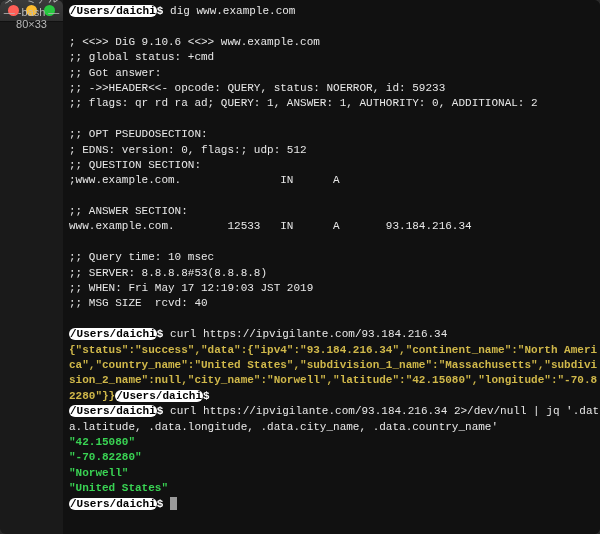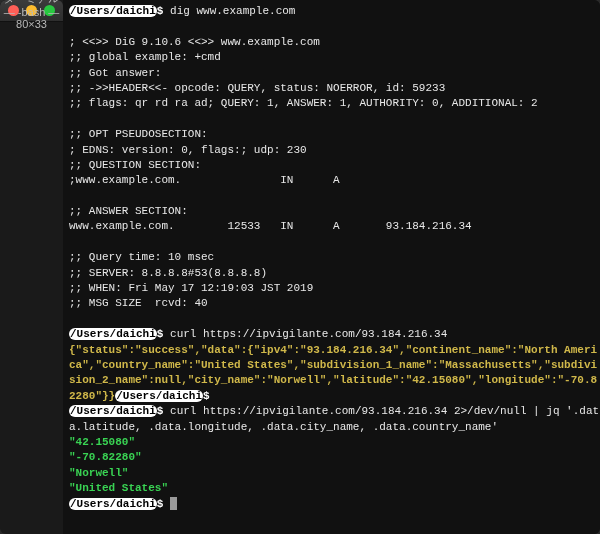--- a/index.html
+++ b/index.html
@@ -66,27 +66,27 @@
     <div class="traffic">
       <div class="tl red"></div>
       <div class="tl yellow"></div>
       <div class="tl green"></div>
     </div>
     <div class="title">ターミナル — -bash — 80×33</div>
   </div>
   <div class="term"><span class="prompt-path">/Users/daichi</span><span class="prompt-dollar">$</span> <span class="cmd">dig www.example.com</span>
 <span class="out"></span>
 <span class="out">; &lt;&lt;&gt;&gt; DiG 9.10.6 &lt;&lt;&gt;&gt; www.example.com</span>
-<span class="out">;; global example: +cmd</span>
+<span class="out">;; global status: +cmd</span>
 <span class="out">;; Got answer:</span>
 <span class="out">;; -&gt;&gt;HEADER&lt;&lt;- opcode: QUERY, status: NOERROR, id: 59233</span>
 <span class="out">;; flags: qr rd ra ad; QUERY: 1, ANSWER: 1, AUTHORITY: 0, ADDITIONAL: 2</span>
 <span class="out"></span>
 <span class="out">;; OPT PSEUDOSECTION:</span>
-<span class="out">; EDNS: version: 0, flags:; udp: 230</span>
+<span class="out">; EDNS: version: 0, flags:; udp: 512</span>
 <span class="out">;; QUESTION SECTION:</span>
 <span class="out">;www.example.com.               IN      A</span>
 <span class="out"></span>
 <span class="out">;; ANSWER SECTION:</span>
 <span class="out">www.example.com.        12533   IN      A       93.184.216.34</span>
 <span class="out"></span>
 <span class="out">;; Query time: 10 msec</span>
 <span class="out">;; SERVER: 8.8.8.8#53(8.8.8.8)</span>
 <span class="out">;; WHEN: Fri May 17 12:19:03 JST 2019</span>
 <span class="out">;; MSG SIZE  rcvd: 40</span>

